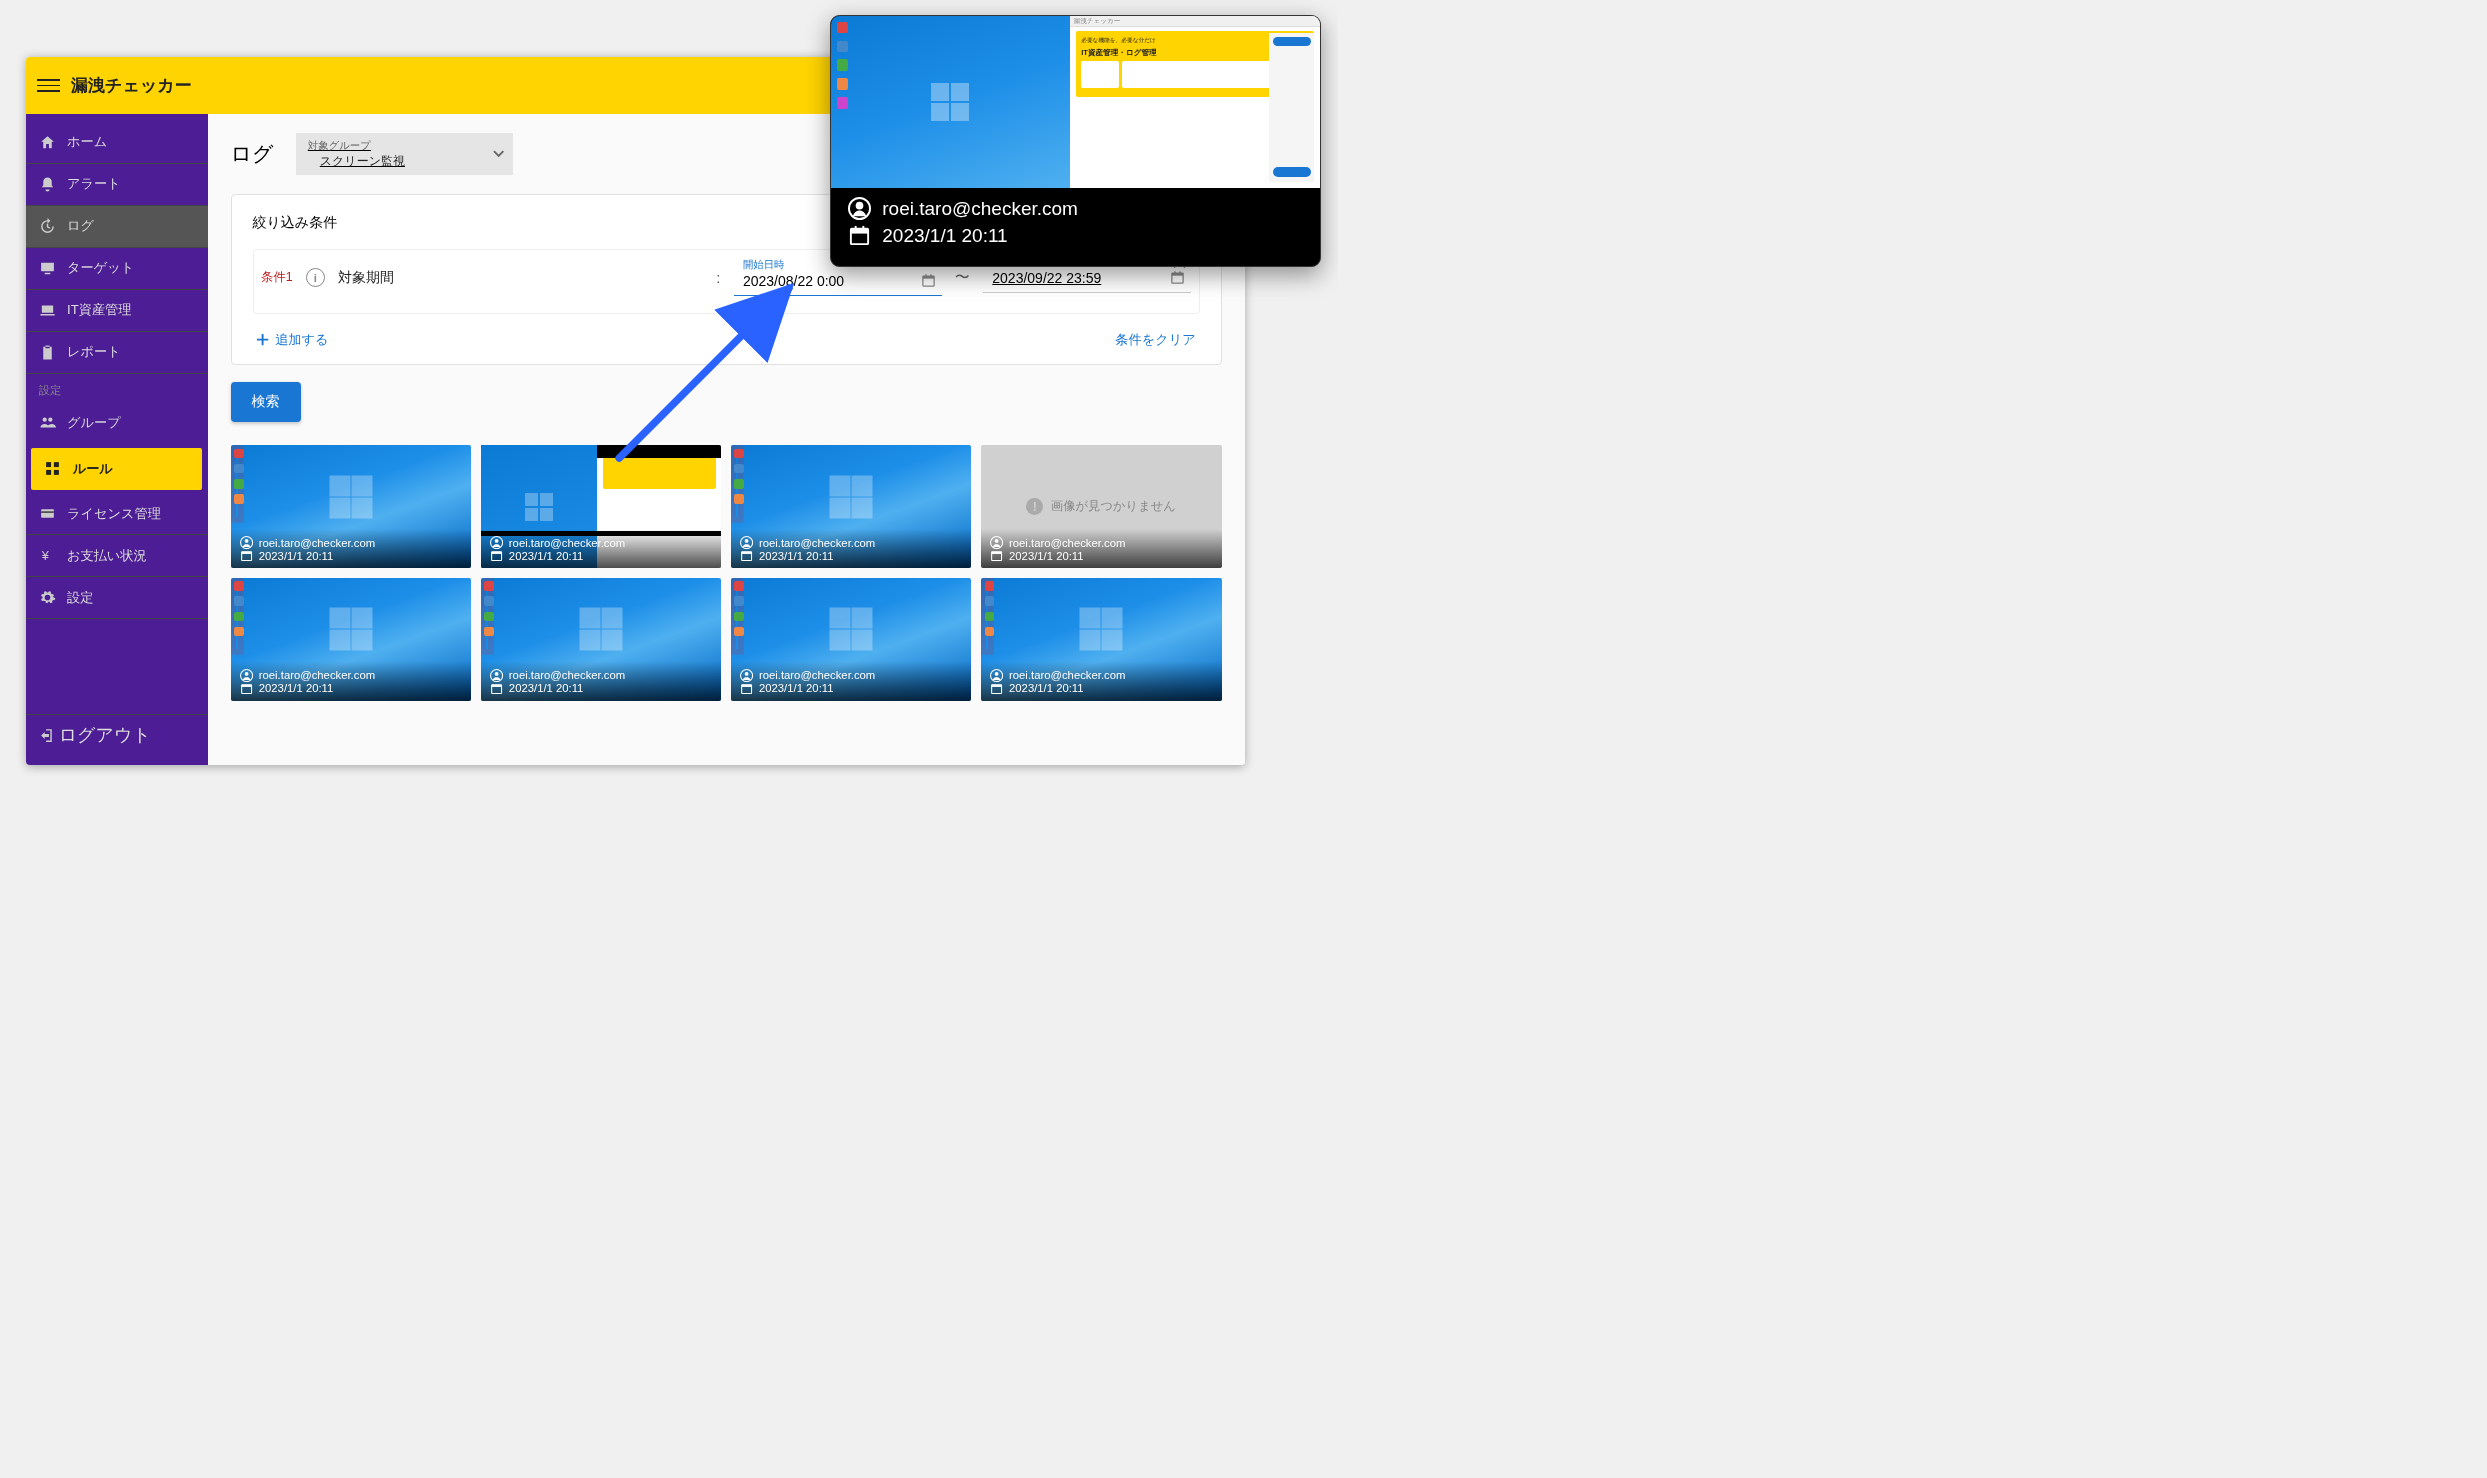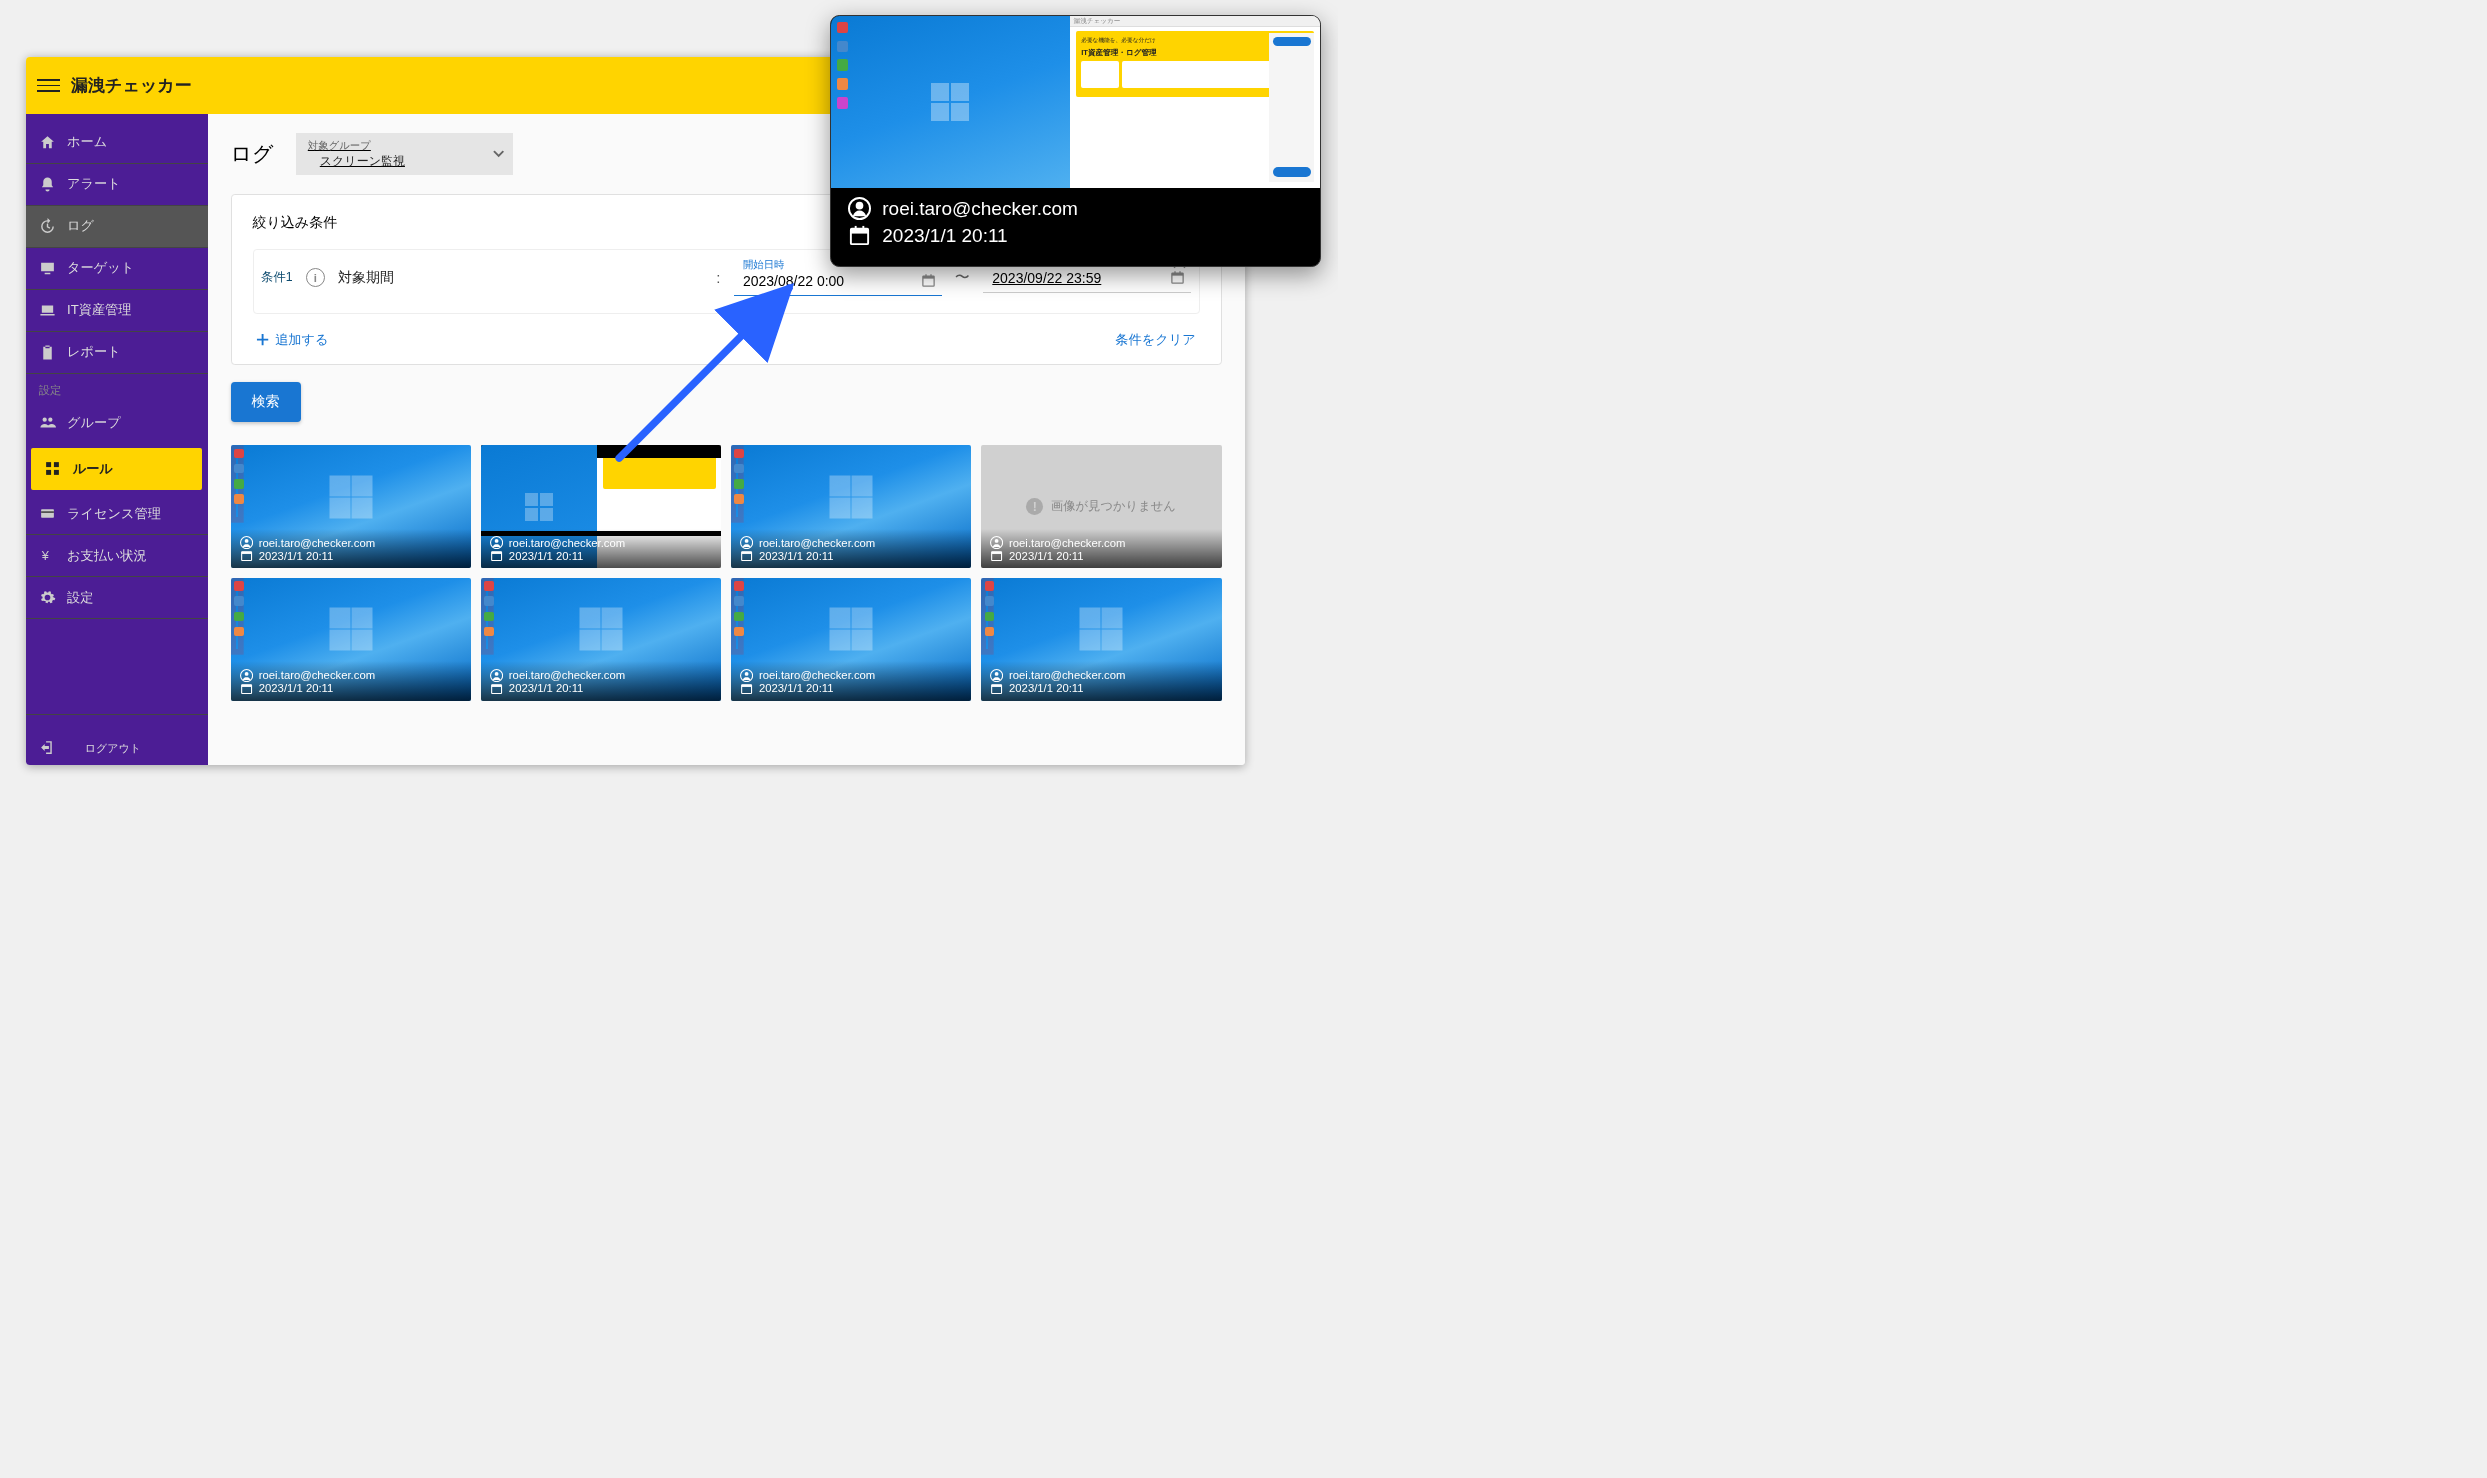--- a/index.html
+++ b/index.html
@@ -17,37 +17,37 @@
 
 .sidebar { width: 182px; background: #4c1d95; color: #ddd; display: flex; flex-direction: column; }
 .sidebar .nav-section { padding-top: 7.6px; }
 .sidebar .nav-item { display: flex; align-items: center; height: 42px; padding: 0 13.2px; gap: 11.3px; cursor: pointer; font-size: 13.2px; border-bottom: 0.9px solid #444; }
 .sidebar .nav-item.no-border { border-bottom: none; }
 .sidebar .nav-item.active { background: #555; }
 .sidebar .nav-item.highlight { background: #FFD400; color: #222; font-weight: 700; margin: 3.8px 5.7px; border-radius: 1.9px; border-bottom: none; }
 .sidebar .section-label { font-size: 11.3px; color: #888; padding: 9.4px 13.2px 3.8px; }
 .sidebar .icon { width: 17px; height: 17px; display: inline-flex; align-items: center; justify-content: center; flex-shrink: 0; }
 .sidebar .spacer { flex: 1; }
-.sidebar .logout { display: flex; align-items: flex-end; height: 42px; padding: 0 13.2px; gap: 29px; cursor: pointer; font-size: 11px; border-top: 0.9px solid #444; margin-bottom: 9.4px; }
+.sidebar .logout { display: flex; align-items: center; height: 42px; padding: 0 13.2px; gap: 3px; cursor: pointer; font-size: 18px; border-top: 0.9px solid #444; margin-bottom: 9.4px; }
 
 .main { flex: 1; background: #fafafa; overflow-y: auto; }
 .main-header { height: 47px; display: flex; align-items: center; padding: 0 23px; background: #fff; border-bottom: 0.9px solid #eee; font-size: 14px; }
 .main-content { padding: 19px 23px; }
 
 .page-title-row { display: flex; align-items: center; gap: 23px; margin-bottom: 19px; }
 .page-title { font-size: 21px; font-weight: 400; }
 .group-select { background: #e5e5e5; border: none; padding: 5.7px 30px 5.7px 11.3px; position: relative; min-width: 217px; cursor: pointer; text-decoration: underline; }
 .group-select .label { font-size: 10.4px; color: #666; }
 .group-select .value { font-size: 12px; color: #222; margin-left: 12px; }
 .group-select .chev { position: absolute; right: 9.4px; top: 50%; transform: translateY(-50%); }
 
 .filter-card { background: #fff; border: 0.9px solid #e0e0e0; border-radius: 3.8px; padding: 19px 21px 0; margin-bottom: 17px; }
 .filter-title { font-size: 14px; margin-bottom: 17px; }
 .filter-row { display: flex; align-items: center; gap: 13.2px; padding: 9.4px 7.6px 17px; border: 0.9px solid #eee; border-radius: 3.8px; margin-bottom: 7.6px; position: relative; }
-.cond-label { font-size: 12.3px; color: #0c4a6e; }
+.cond-label { font-size: 12.3px; color: #b91c1c; }
 .info-icon { width: 19px; height: 19px; border: 1.9px solid #888; border-radius: 50%; display: inline-flex; align-items: center; justify-content: center; font-size: 11.3px; color: #888; font-weight: bold; }
 .cond-name { font-size: 14px; color: #222; margin-right: auto; }
 .colon { color: #555; }
 .date-field { position: relative; width: 208px; }
 .date-field .flabel { position: absolute; top: -1.9px; left: 9.4px; font-size: 10.4px; color: #1976d2; }
 .date-field input { width: 100%; border: none; border-bottom: 1.9px solid #1976d2; padding: 13.2px 28px 5.7px 9.4px; font-size: 14px; background: transparent; outline: none; }
 .date-field.plain input { border-bottom: 0.9px solid #ccc; }
 .date-field .cal-icon { position: absolute; right: 5.7px; bottom: 7.6px; color: #888; }
 .tilde { color: #666; }
 .collapse-btn { position: absolute; right: 11.3px; top: 9.4px; color: #888; cursor: pointer; }

